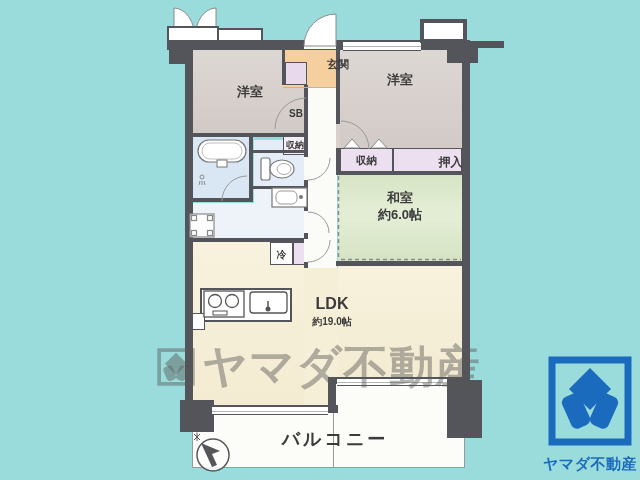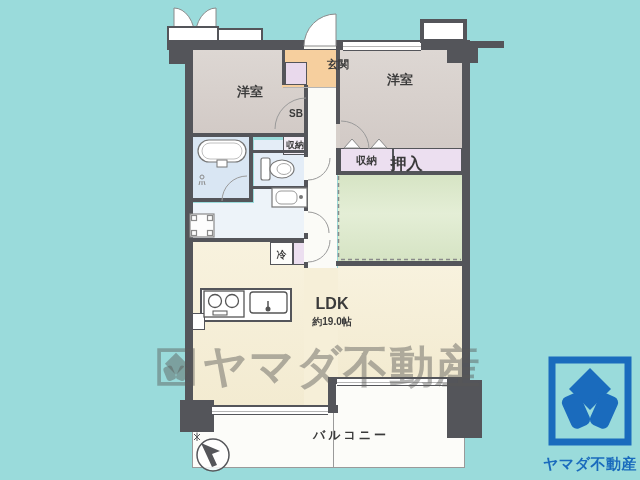--- a/index.html
+++ b/index.html
@@ -165,31 +165,35 @@
       </g>
     </g>
   </svg>
 
   <div class="room-label" style="left:193px;top:84px;width:114px;font-size:13px;">
     <span class="sub">洋室</span>
   </div>
   <div class="room-label" style="left:338px;top:72px;width:124px;font-size:13px;">
     <span class="sub">洋室</span>
   </div>
+  <div class="room-label" style="left:338px;top:190px;width:124px;font-size:13px;">
+    <span class="sub">和室</span>
+    <span class="sub">約6.0帖</span>
+  </div>
   <div class="room-label" style="left:272px;top:294px;width:120px;font-size:15px;">
     <span class="sub" style="font-size:16px;">LDK</span>
     <span class="sub" style="font-size:10px;">約19.0帖</span>
   </div>
   <div class="small-label" style="left:306px;top:57px;width:32px;font-size:11px;margin-left:16px;">玄関</div>
   <div class="small-label" style="left:285px;top:68px;width:22px;font-size:10px;margin-top:40px;">SB</div>
   <div class="small-label" style="left:283px;top:139px;width:24px;font-size:9px;">収納</div>
   <div class="small-label" style="left:340px;top:154px;width:53px;font-size:10.5px;">収納</div>
-  <div class="small-label" style="left:372px;top:154px;width:69px;font-size:16px;">押入</div>
+  <div class="small-label" style="left:416px;top:154px;width:69px;font-size:12px;">押入</div>
   <div class="small-label" style="left:270px;top:248px;width:23px;font-size:10px;">冷</div>
-  <div class="small-label" style="left:281px;top:427px;width:140px;font-size:12px;letter-spacing:3px;">バルコニー</div>
+  <div class="small-label" style="left:265px;top:427px;width:140px;font-size:18px;letter-spacing:3px;">バルコニー</div>
 
   <div class="watermark">
     <svg width="38" height="38" viewBox="0 0 36 36">
       <rect x="2" y="2" width="32" height="32" fill="none" stroke="rgba(88,88,86,0.45)" stroke-width="3.5"></rect>
       <polygon points="18,4.5 28.5,15 18,25.5 7.5,15" fill="rgba(88,88,86,0.45)"></polygon>
       <rect x="7.5" y="17" width="9" height="14" rx="3" transform="rotate(-22 12 24)" fill="rgba(88,88,86,0.45)"></rect>
       <rect x="19.5" y="17" width="9" height="14" rx="3" transform="rotate(22 24 24)" fill="rgba(88,88,86,0.45)"></rect>
     </svg>
     <span class="watermark-text">ヤマダ不動産</span>
   </div>

